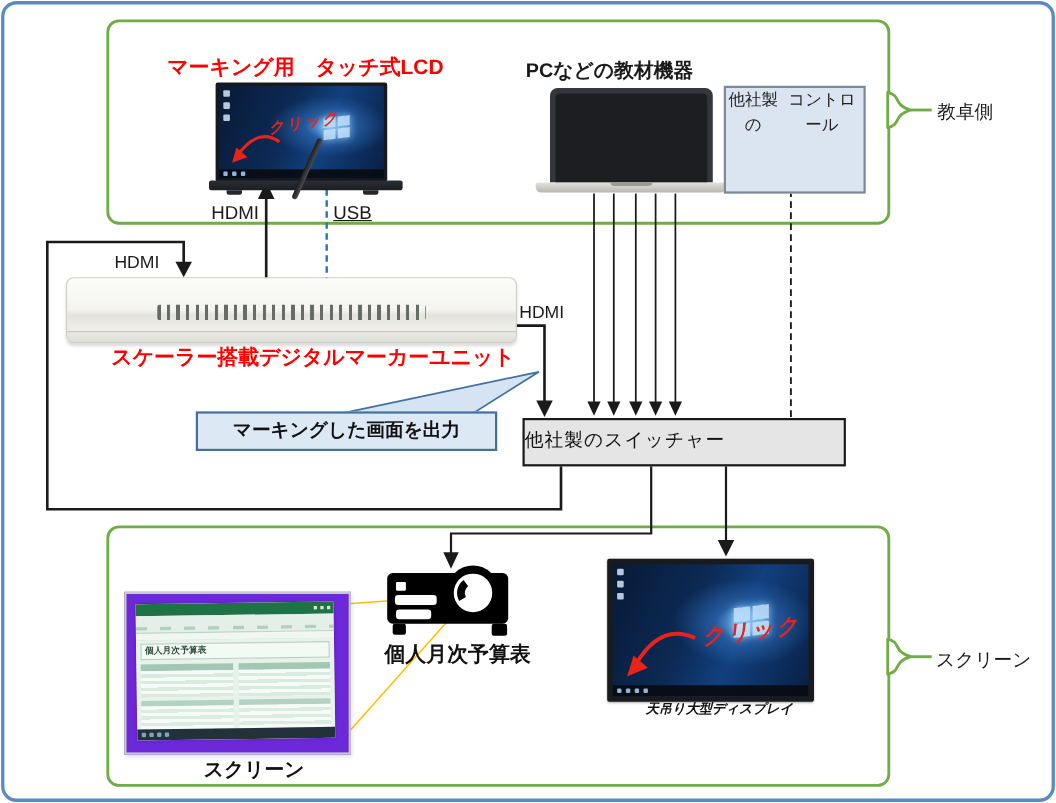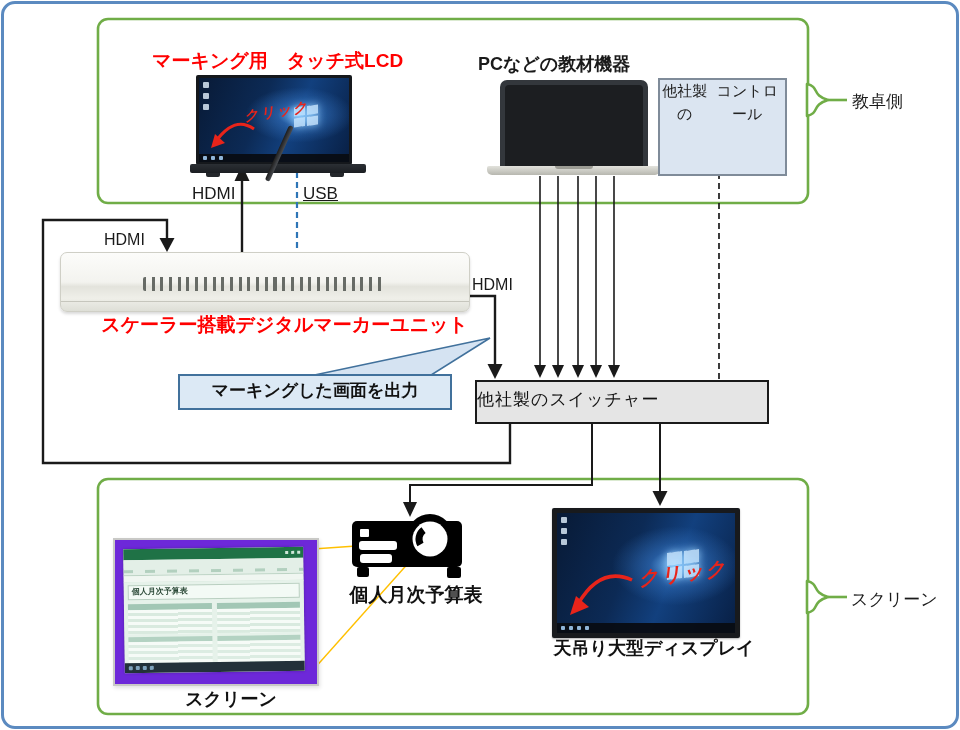--- a/index.html
+++ b/index.html
@@ -277,15 +277,15 @@
         <i></i>
         <i></i>
       </div>
   </div>
   <div class="annot" style="left:86px;top:52px;font-size:20px;transform:rotate(-7deg);">クリック</div>
   <svg class="abs" width="188" height="130" style="left:0;top:0;">
     <path d="M80,72 C58,62 40,72 26,96" fill="none" stroke="#e8241a" stroke-width="3.5"></path>
     <polygon points="18,107 24,88 37,99" fill="#e8241a"></polygon>
   </svg>
 </div>
-<div class="abs cap" style="left:536px;top:636px;width:236px;font-size:18px;">天吊り大型ディスプレイ</div>
+<div class="abs cap" style="left:536px;top:636px;width:236px;font-size:12px;font-style:italic;">天吊り大型ディスプレイ</div>
 
 <div class="abs" id="outer-frame"></div>
 
 </body></html>

